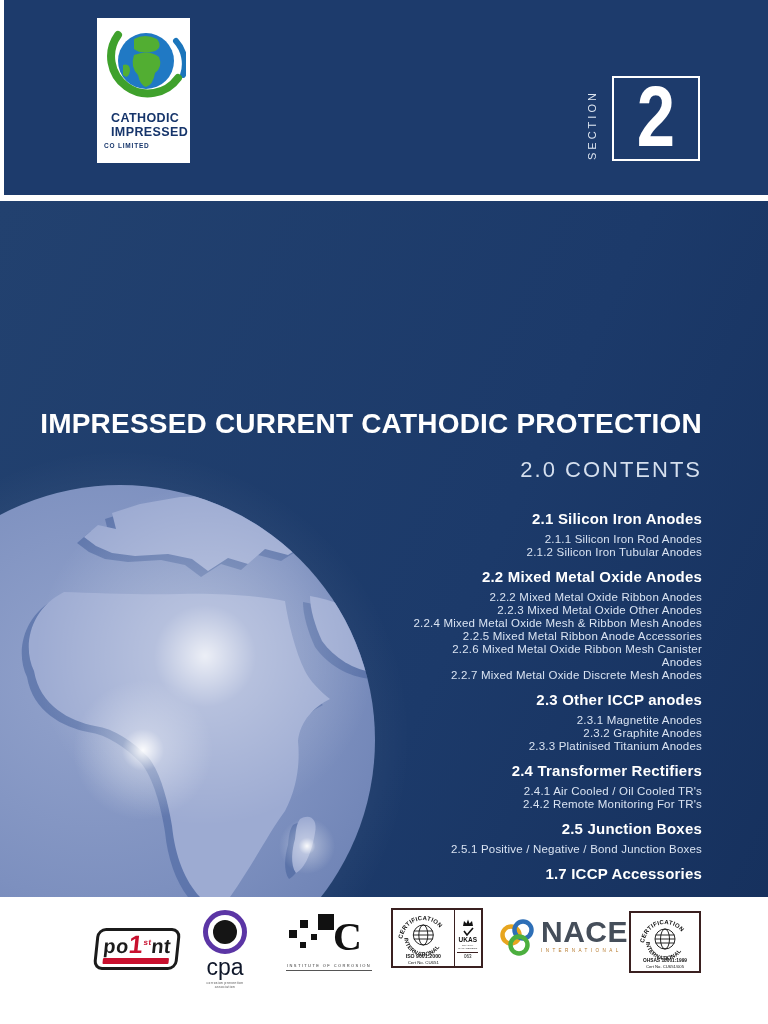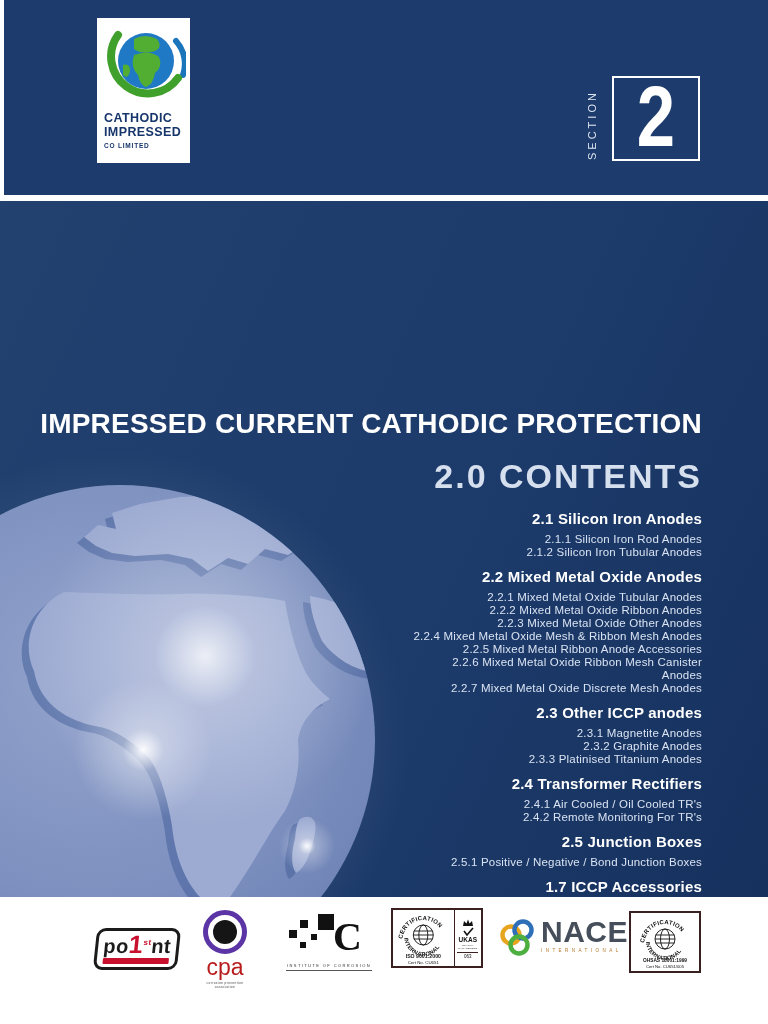--- a/index.html
+++ b/index.html
@@ -7,39 +7,39 @@
         font-family:"Liberation Sans",sans-serif;}
 
   
   .header{position:absolute;left:0;top:0;width:768px;height:195px;background:#1d3b6c;}
   .edge-strip{position:absolute;left:0;top:0;width:4px;height:195px;background:#ffffff;}
   .separator{position:absolute;left:0;top:195px;width:768px;height:6px;background:#ffffff;}
 
   .brand-box{position:absolute;left:97px;top:18px;width:93px;height:145px;background:#ffffff;
              box-sizing:border-box;padding:5px 0 0 7px;}
   .brand-globe{display:block;margin-left:2px;}
-  .brand-l1,.brand-l2{font-size:12.5px;font-weight:700;color:#16356b;letter-spacing:.4px;line-height:14px;}
+  .brand-l1,.brand-l2{font-size:12.5px;font-weight:700;color:#16356b;letter-spacing:.4px;line-height:14px;margin-left:7px;}
   .brand-l3{font-size:6.5px;font-weight:700;color:#16356b;letter-spacing:.8px;margin-top:3px;}
 
   .section-label{position:absolute;left:586px;top:78px;height:82px;width:16px;
                  writing-mode:vertical-rl;transform:rotate(180deg);
                  font-size:11px;letter-spacing:3px;color:#dfe7f2;text-align:left;}
   .section-box{position:absolute;left:612px;top:76px;width:88px;height:85px;border:2px solid #ffffff;
                box-sizing:border-box;display:flex;align-items:center;justify-content:center;}
   .section-num{font-size:86px;font-weight:700;color:#ffffff;line-height:1;
                transform:scaleX(.8) translateY(-3px);}
 
   
   .content{position:absolute;left:0;top:201px;width:768px;height:904px;overflow:hidden;
            background:linear-gradient(115deg,#22416f 0%,#1c3a6a 55%,#152f5b 100%);}
   .globe-art{position:absolute;left:0;top:0;}
 
   .doc-title{position:absolute;right:66px;top:207px;font-size:28px;font-weight:700;color:#ffffff;
              letter-spacing:.2px;white-space:nowrap;}
-  .contents-heading{position:absolute;right:66px;top:256px;font-size:34px;font-weight:700;
+  .contents-heading{position:absolute;right:66px;top:256px;font-size:22px;font-weight:400;
                     color:#d5dfee;letter-spacing:2px;white-space:nowrap;}
 
   .toc{position:absolute;right:66px;top:300px;width:292px;text-align:right;}
   .toc-heading{font-size:15px;font-weight:700;color:#ffffff;margin:9px 0 6px;letter-spacing:.2px;}
   .toc-item{font-size:11.5px;color:#d9e3f2;line-height:13px;letter-spacing:.2px;}
 
   
   .footer{position:absolute;left:0;top:897px;width:768px;height:127px;background:#ffffff;}
   .flogo{position:absolute;}
 
@@ -49,21 +49,21 @@
   .point-text{font-weight:700;font-size:20px;color:#1b1b1b;letter-spacing:.5px;line-height:24px;text-align:center;}
   .point-digit{color:#c8102e;font-size:25px;}
   .point-sup{color:#c8102e;font-size:8px;vertical-align:super;}
   .point-bar{height:6px;background:#c8102e;margin:0 2px;border-radius:1px;}
 
   
   .cpa{width:56px;text-align:center;}
   .cpa-ring{width:34px;height:34px;border:5px solid #5b35a5;border-radius:50%;margin:0 auto;
             display:flex;align-items:center;justify-content:center;}
   .cpa-dot{width:24px;height:24px;background:#151515;border-radius:50%;}
-  .cpa-text{font-size:23px;color:#b91c1c;line-height:24px;margin-top:1px;}
+  .cpa-text{font-size:23px;color:#0f172a;line-height:24px;margin-top:1px;}
   .cpa-sub{font-size:3.2px;letter-spacing:.4px;color:#444;margin-top:2px;}
 
   
   .ioc{width:86px;text-align:center;}
   .ioc-sub{font-size:4px;letter-spacing:1.4px;color:#333;border-bottom:1px solid #555;
            padding-bottom:2px;margin-top:1px;}
 
   
   .cert{border:2px solid #3a2020;background:#fff;box-sizing:border-box;display:flex;}
   .cert1{width:92px;height:60px;}
@@ -159,21 +159,20 @@
       </g>
     </svg>
 
     <div class="doc-title">IMPRESSED CURRENT CATHODIC PROTECTION</div>
     <div class="contents-heading">2.0 CONTENTS</div>
     <div class="toc">
         <div class="toc-heading">2.1 Silicon Iron Anodes</div>
         <div class="toc-item">2.1.1 Silicon Iron Rod Anodes</div>
         <div class="toc-item">2.1.2 Silicon Iron Tubular Anodes</div>
         <div class="toc-heading">2.2 Mixed Metal Oxide Anodes</div>
-        <div class="toc-item">2.2.1 Mixed Metal Oxide Tubular Anodes</div>
         <div class="toc-item">2.2.2 Mixed Metal Oxide Ribbon Anodes</div>
         <div class="toc-item">2.2.3 Mixed Metal Oxide Other Anodes</div>
         <div class="toc-item">2.2.4 Mixed Metal Oxide Mesh &amp; Ribbon Mesh Anodes</div>
         <div class="toc-item">2.2.5 Mixed Metal Ribbon Anode Accessories</div>
         <div class="toc-item">2.2.6 Mixed Metal Oxide Ribbon Mesh Canister Anodes</div>
         <div class="toc-item">2.2.7 Mixed Metal Oxide Discrete Mesh Anodes</div>
         <div class="toc-heading">2.3 Other ICCP anodes</div>
         <div class="toc-item">2.3.1 Magnetite Anodes</div>
         <div class="toc-item">2.3.2 Graphite Anodes</div>
         <div class="toc-item">2.3.3 Platinised Titanium Anodes</div>

